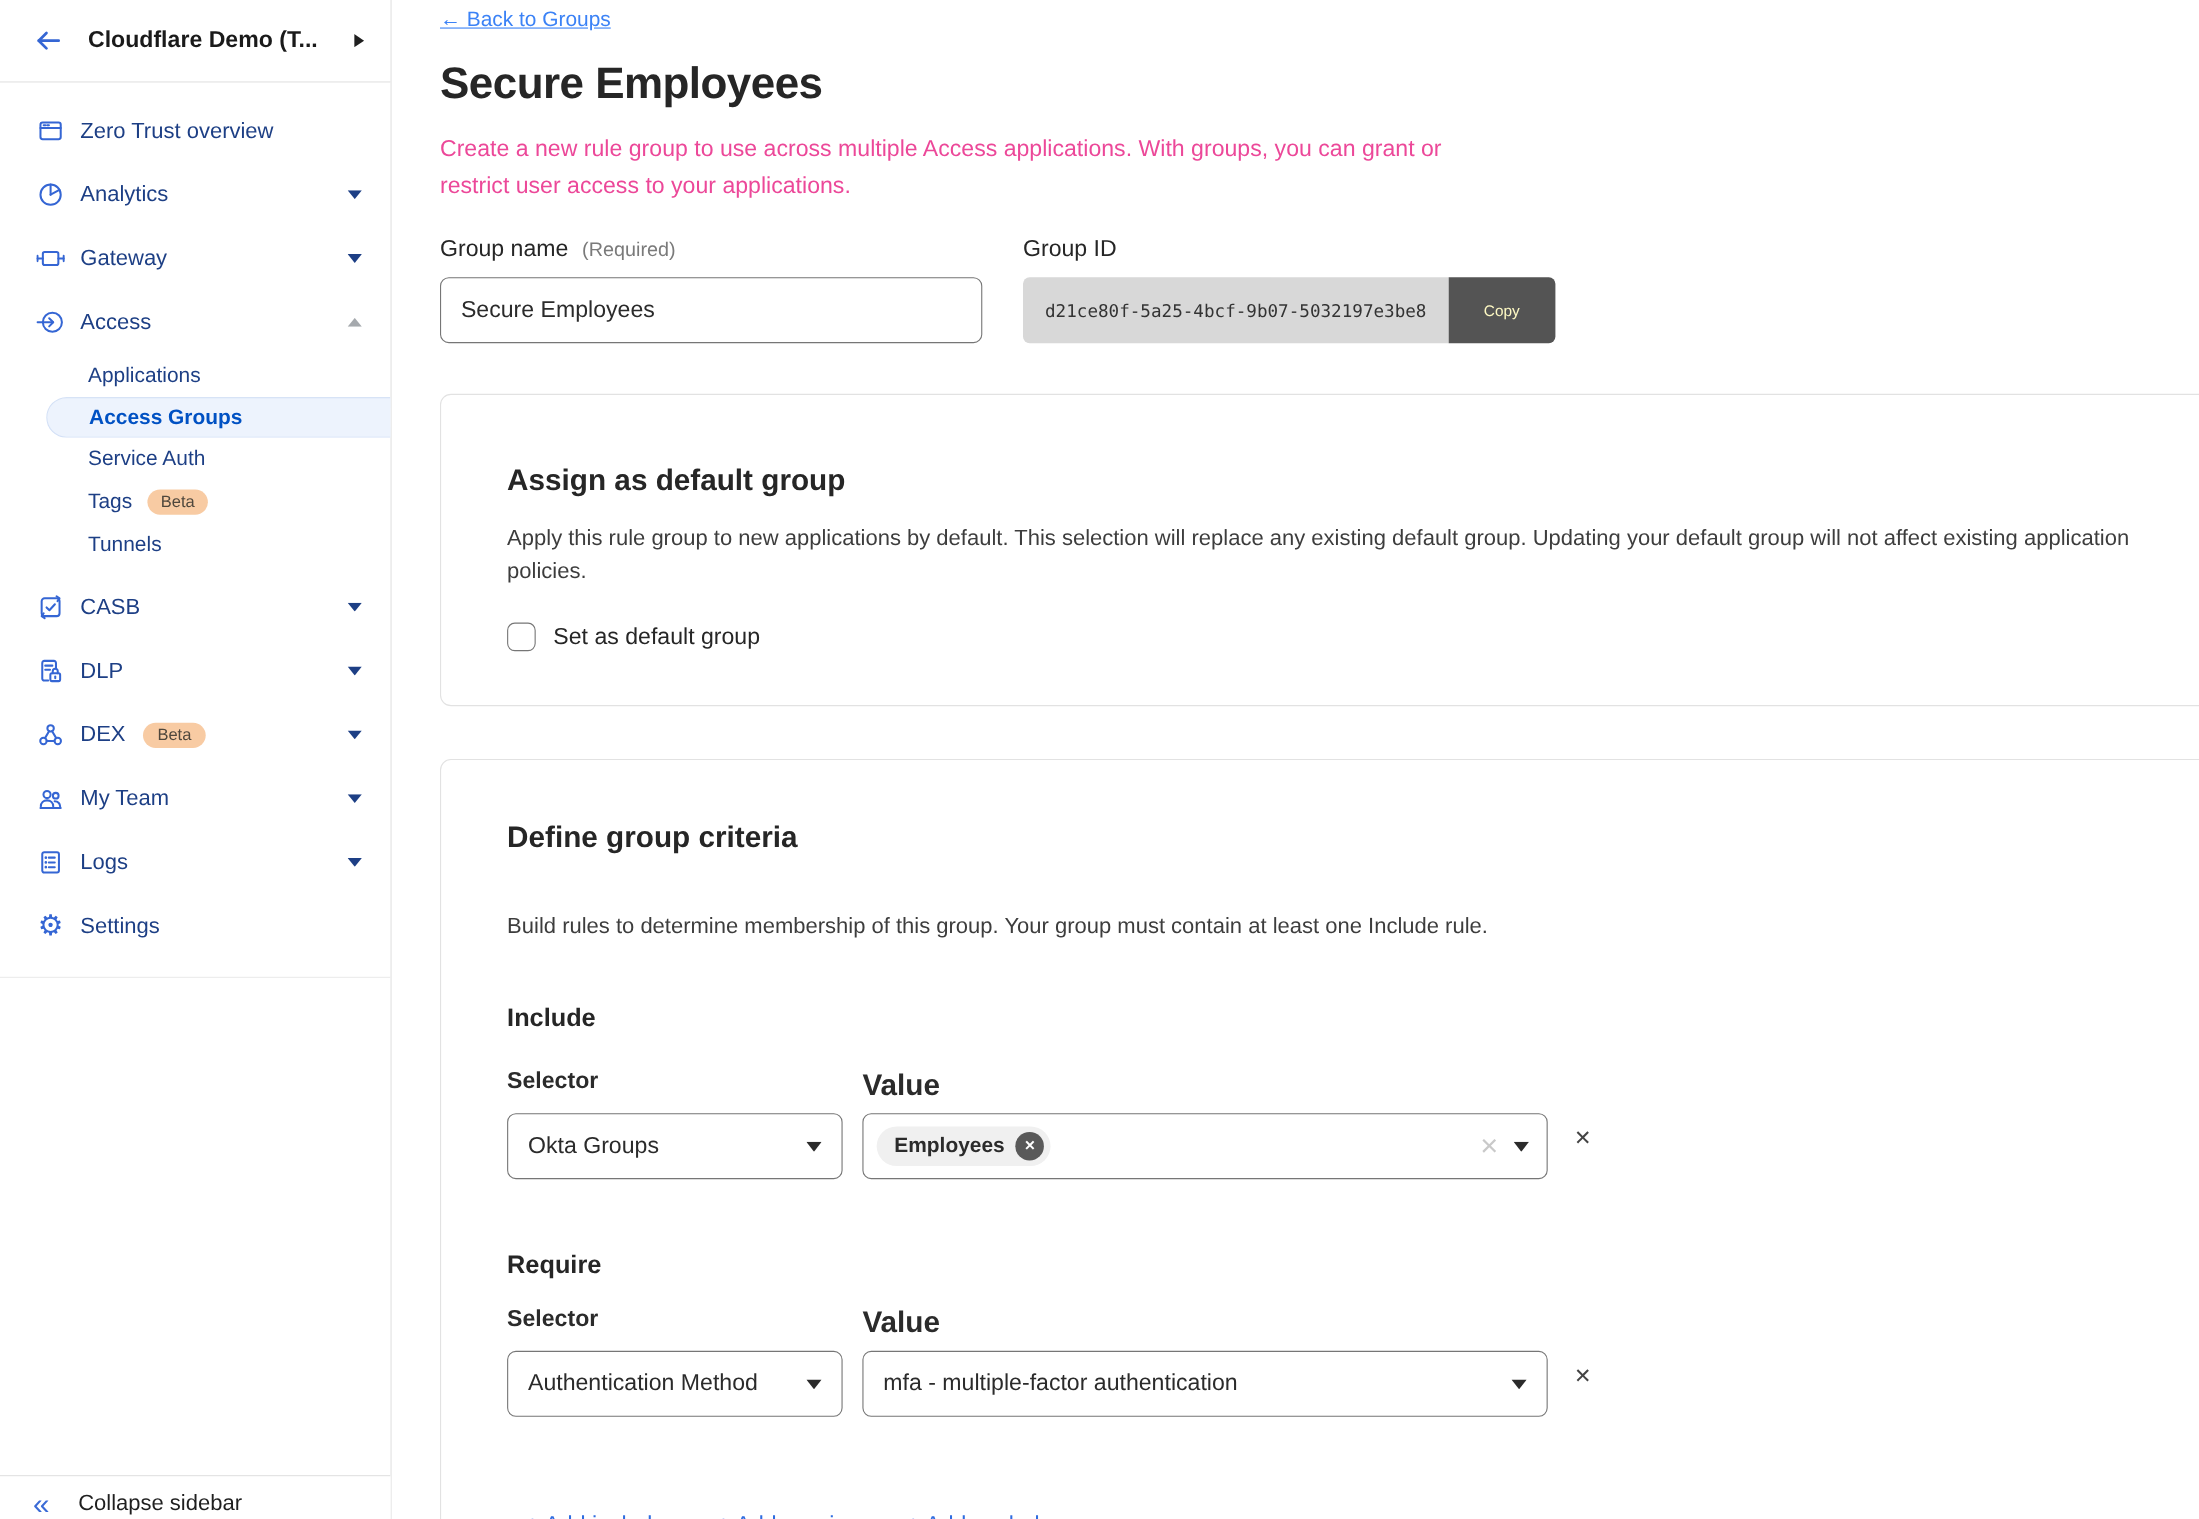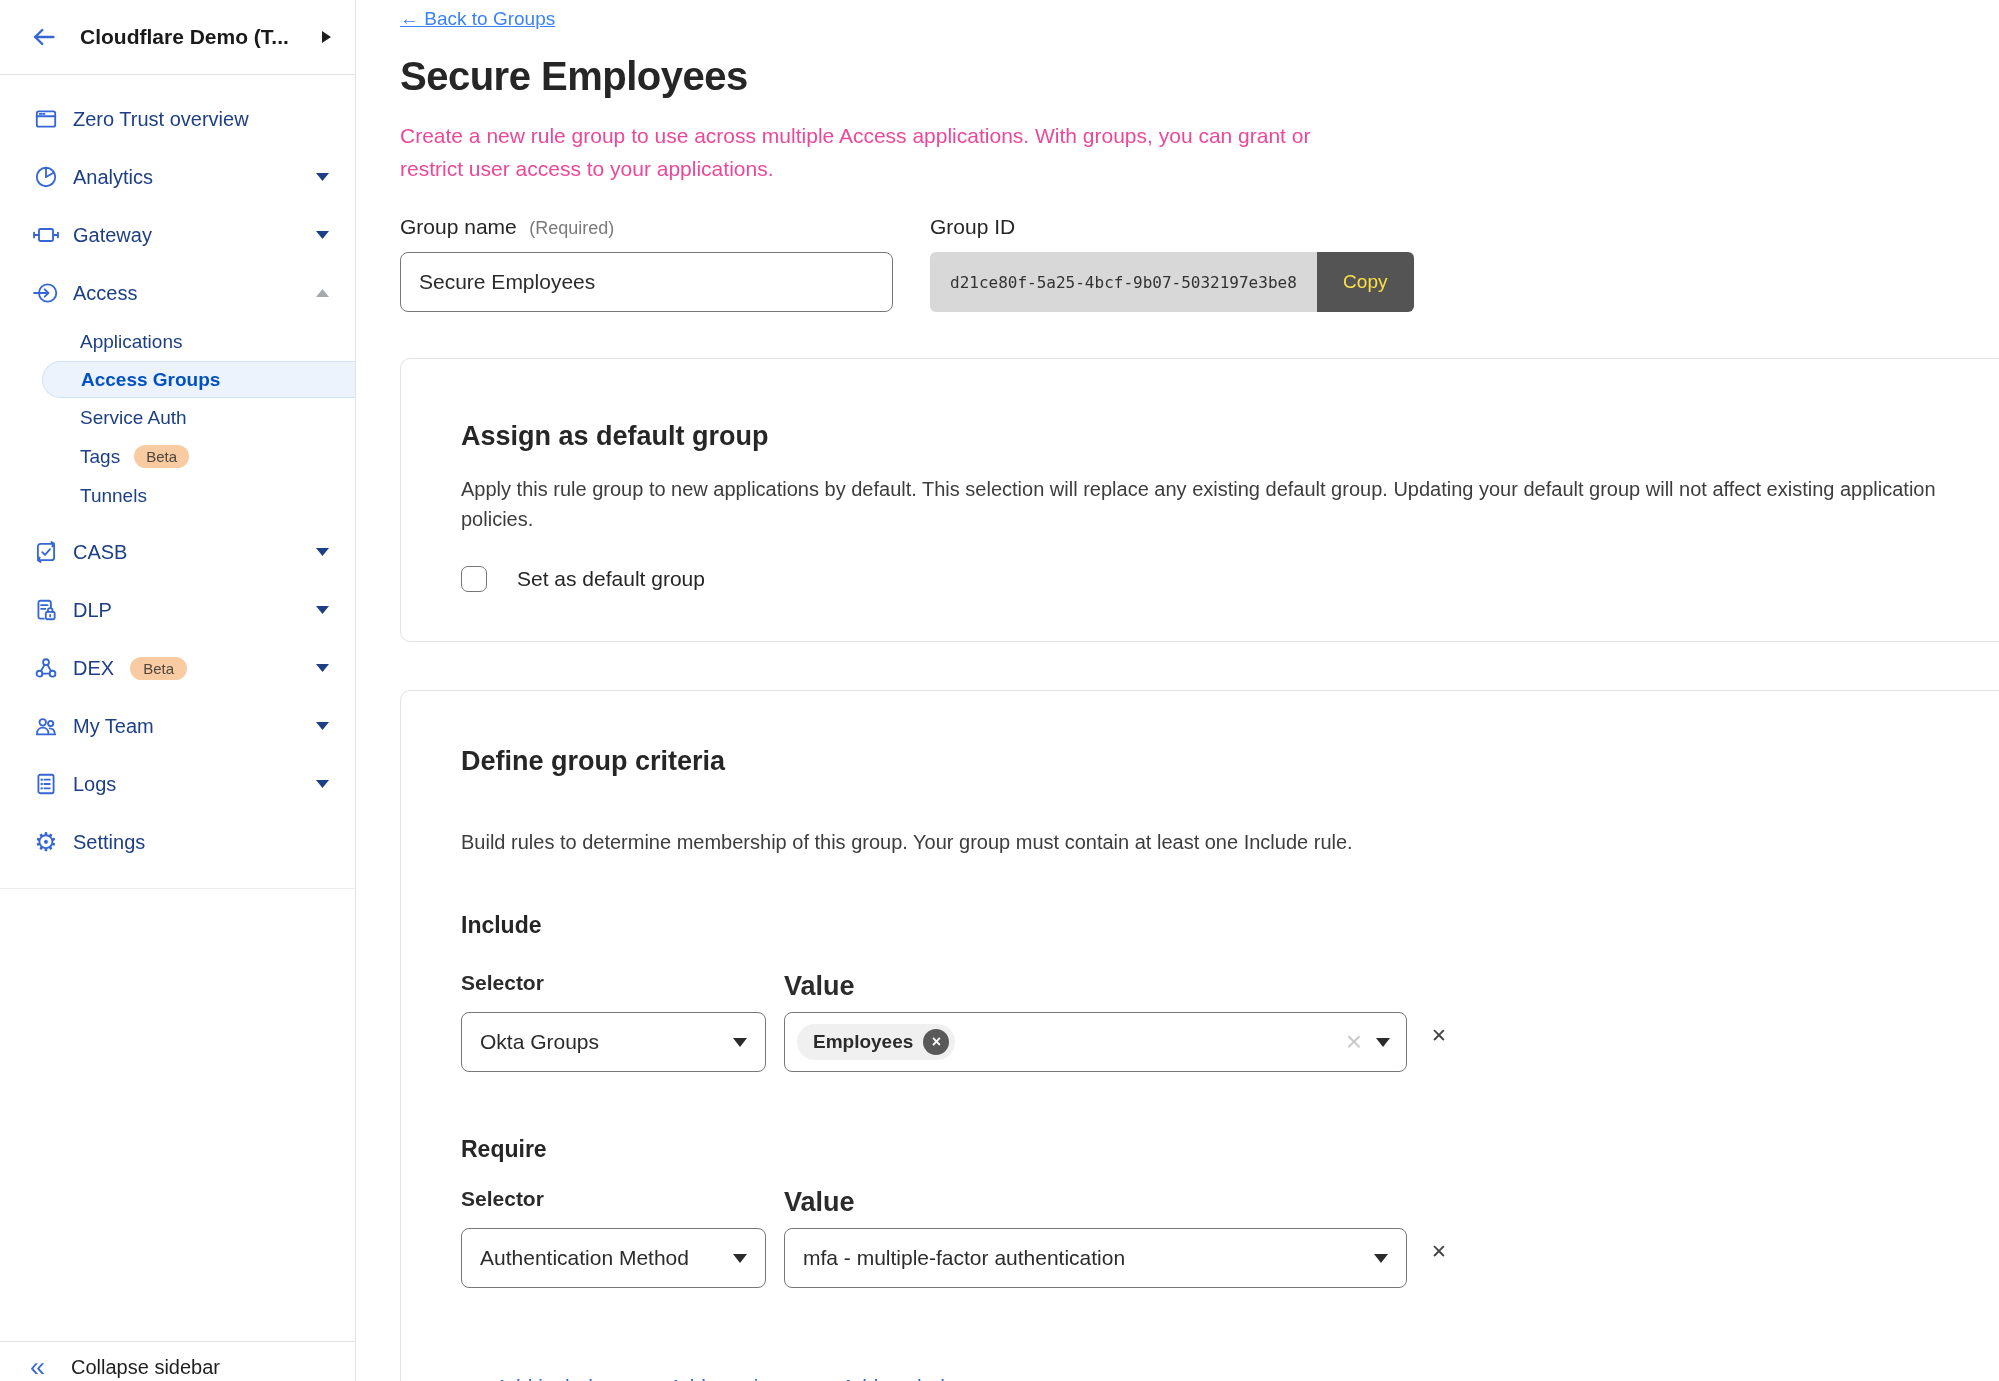--- a/index.html
+++ b/index.html
@@ -34,30 +34,30 @@
   .page-title { font-size:40px; font-weight:700; color:#262626; margin-top:24px; letter-spacing:-0.5px; }
   .page-desc { margin-top:20px; width:950px; font-size:21px; line-height:33px; color:#ec4899; }
 
   .form-row { display:flex; margin-top:30px; }
   .field-label { font-size:21px; font-weight:400; color:#262626; }
   .required { font-size:18px; font-weight:400; color:#7a7a7a; margin-left:8px; }
   .name-input { display:block; margin-top:13px; width:493px; height:60px; border:1.5px solid #767676; border-radius:8px; padding:0 18px; font-size:21px; color:#2b2b2b; font-family:inherit; outline:none; background:#fff; }
   .gid-col { margin-left:37px; }
   .gid-box { margin-top:13px; display:flex; height:60px; }
   .gid-value { background:#d8d8d8; border-radius:6px 0 0 6px; display:flex; align-items:center; padding:0 20px; font-family:"DejaVu Sans Mono","Liberation Mono",monospace; font-size:16px; color:#333; }
-  .copy-btn { width:97px; background:#545454; color:#fde047; font-size:19px; border:none; border-radius:0 6px 6px 0; cursor:pointer; font-family:inherit; }
+  .copy-btn { width:97px; background:#545454; color:#fef9c3; font-size:14px; border:none; border-radius:0 6px 6px 0; cursor:pointer; font-family:inherit; }
 
   .card { border:1px solid #e2e2e2; border-radius:10px; background:#fff; }
   .card1 { margin-top:46px; height:284px; padding:62px 60px 0 60px; }
   .card-h { font-size:27px; font-weight:700; color:#262626; }
   .card-p { margin-top:22px; font-size:20px; line-height:30px; color:#3d3d3d; }
   .card1 .card-p { width:1490px; }
   .chk-row { margin-top:32px; display:flex; align-items:center; }
   .chk { width:26px; height:26px; border:1.5px solid #767676; border-radius:7px; background:#fff; cursor:pointer; flex:none; }
-  .chk-label { font-size:21px; margin-left:30px; color:#262626; }
+  .chk-label { font-size:21px; margin-left:16px; color:#262626; }
 
   .card2 { margin-top:48px; height:760px; padding:55px 60px 0 60px; }
   .card2 .card-p { margin-top:50px; }
   .crit-h { font-size:23px; font-weight:700; color:#262626; margin-top:55px; }
   .crit-h.require { margin-top:64px; }
   .crit-labels { display:flex; margin-top:32px; }
   .crit-labels .l1 { width:323px; font-size:21px; font-weight:700; }
   .crit-labels .l2 { font-size:27px; font-weight:700; }
   .crit-row { display:flex; margin-top:10px; align-items:flex-start; }
   .selectbox { height:60px; border:1.5px solid #767676; border-radius:8px; background:#fff; display:flex; align-items:center; padding:0 18px; cursor:pointer; }

